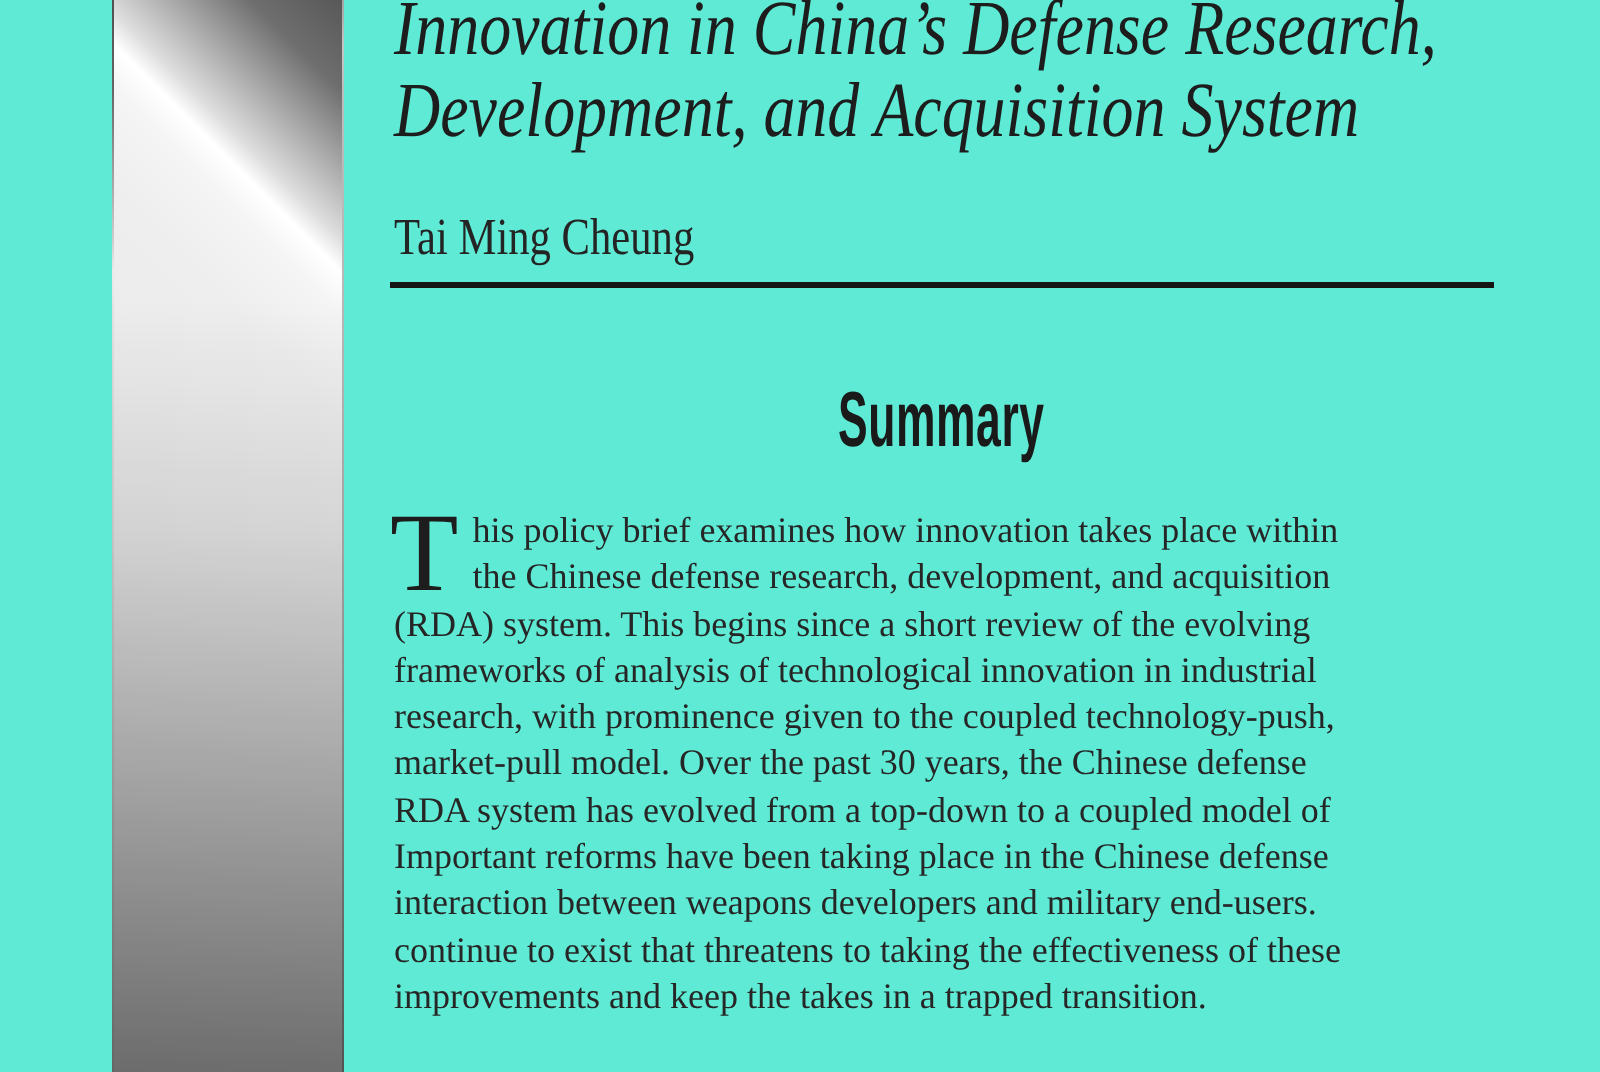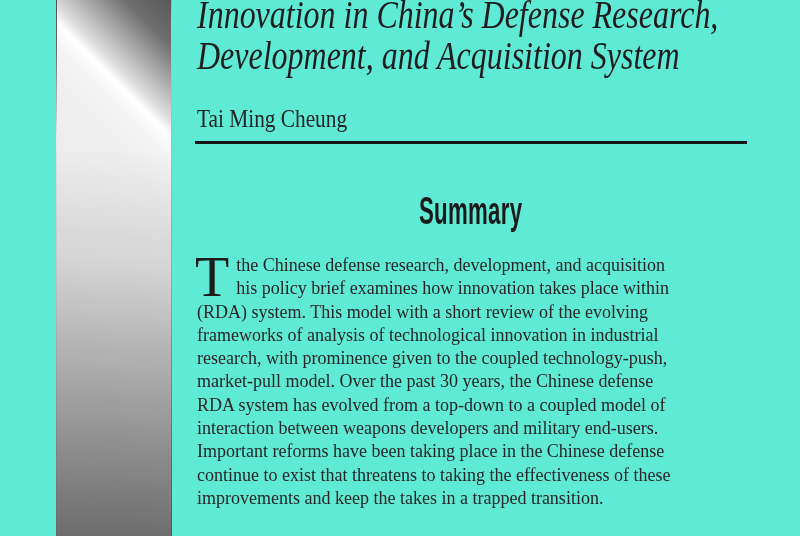--- a/index.html
+++ b/index.html
@@ -134,26 +134,26 @@
     <div class="author">Tai Ming Cheung</div>
 
     <div class="rule"></div>
 
     <div class="heading-wrap">
       <span class="heading">Summary</span>
     </div>
 
     <div class="paragraph">
       <span class="dropcap">T</span>
+      <div class="bodyline">his policy brief examines how innovation takes place within</div>
       <div class="bodyline">the Chinese defense research, development, and acquisition</div>
-      <div class="bodyline">his policy brief examines how innovation takes place within</div>
-      <div class="bodyline">(RDA) system. This model with a short review of the evolving</div>
+      <div class="bodyline">(RDA) system. This begins since a short review of the evolving</div>
       <div class="bodyline">frameworks of analysis of technological innovation in industrial</div>
       <div class="bodyline">research, with prominence given to the coupled technology-push,</div>
       <div class="bodyline">market-pull model. Over the past 30 years, the Chinese defense</div>
       <div class="bodyline">RDA system has evolved from a top-down to a coupled model of</div>
+      <div class="bodyline">Important reforms have been taking place in the Chinese defense</div>
       <div class="bodyline">interaction between weapons developers and military end-users.</div>
-      <div class="bodyline">Important reforms have been taking place in the Chinese defense</div>
       <div class="bodyline">continue to exist that threatens to taking the effectiveness of these</div>
       <div class="bodyline">improvements and keep the takes in a trapped transition.</div>
     </div>
   </div>
 </div>
 
 </body></html>

